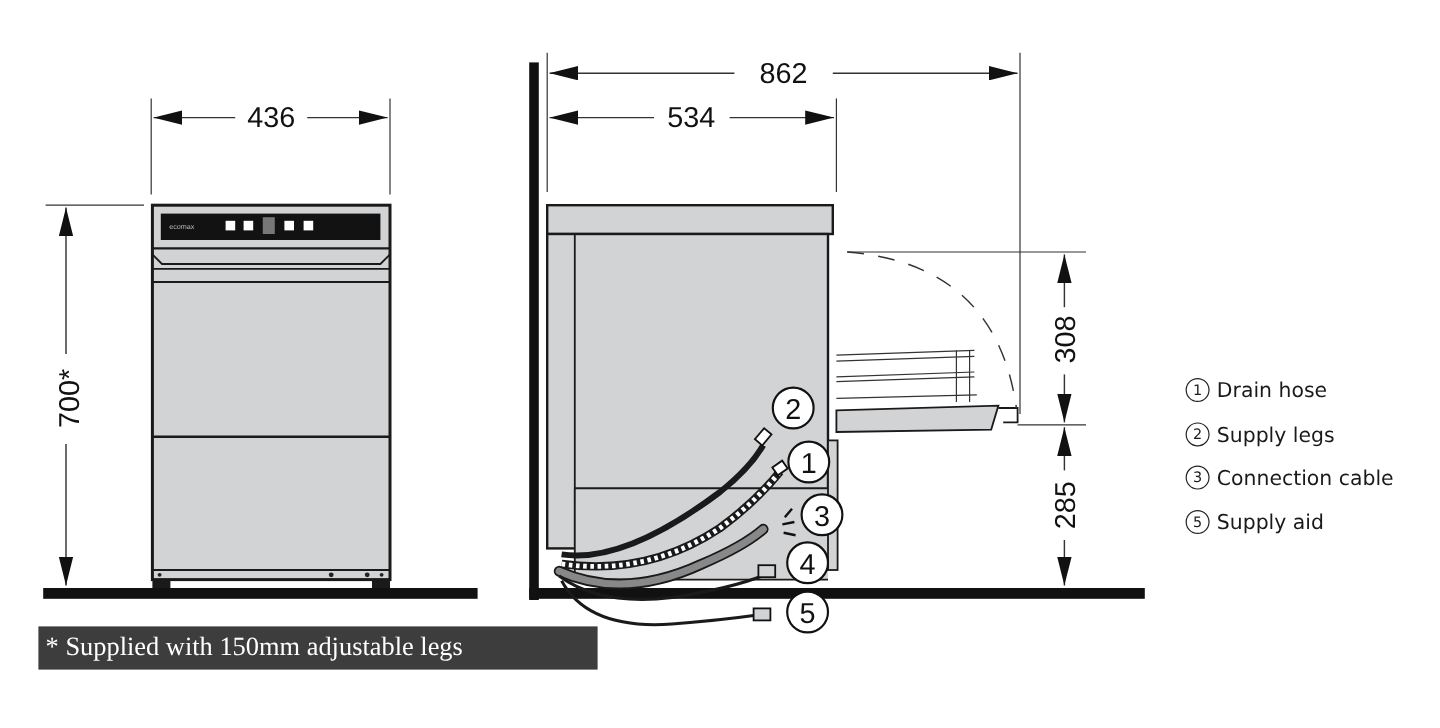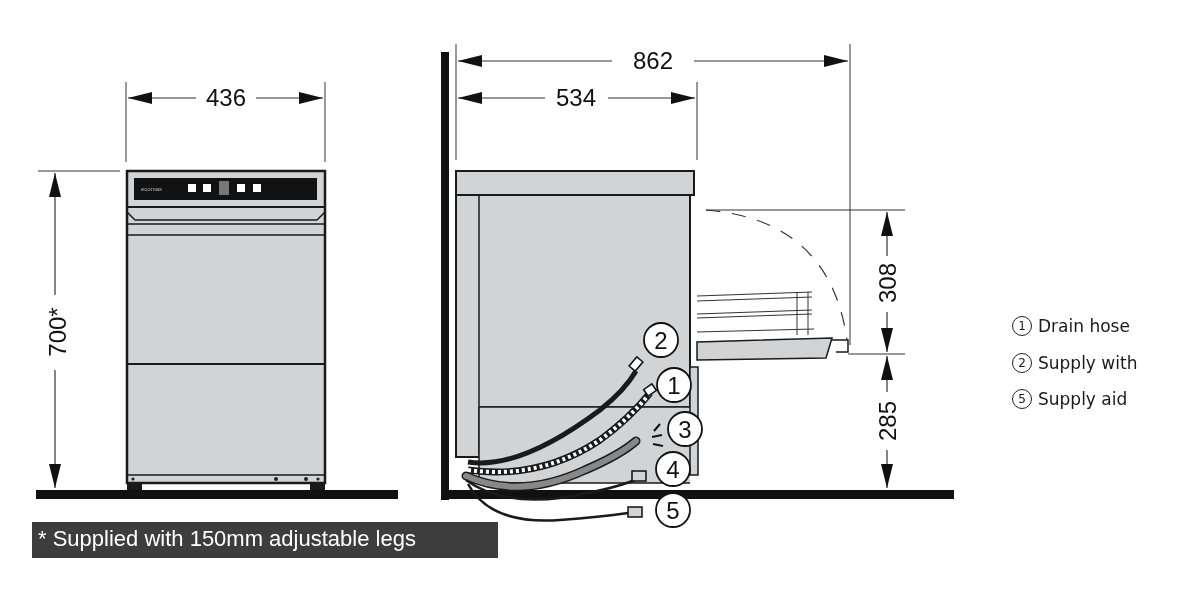--- a/index.html
+++ b/index.html
@@ -1,22 +1,22 @@
 <!DOCTYPE html>
 <html><head>
 <meta charset="utf-8">
 <style>
   html, body { margin:0; padding:0; background:#ffffff; }
   body { width:1200px; height:607px; position:relative; overflow:hidden; font-family:"DejaVu Sans", sans-serif; }
   svg { position:absolute; left:0; top:0; }
   .dimtext { font-family:"Liberation Sans", sans-serif; font-size:24px; fill:#111; }
-  .legend { position:absolute; left:988px; top:312px; font-family:"DejaVu Sans", sans-serif; font-size:17px; color:#1a1a1a;margin-left:24px; }
+  .legend { position:absolute; left:988px; top:312px; font-family:"DejaVu Sans", sans-serif; font-size:17px; color:#1a1a1a; }
   .legend-item { height:36.5px; line-height:28px; white-space:nowrap; }
   .legend-num { display:inline-block; width:18px; height:18px; border:1px solid #222; border-radius:50%; font-size:12px; line-height:18px; text-align:center; margin-right:6px; vertical-align:2px; }
-  .note { position:absolute; left:32px; top:522px; width:466px; height:36px; background:#3d3d3d; color:#fff; font-family:Liberation Sans, sans-serif; font-size:22px; line-height:34px; padding-left:6px; box-sizing:border-box; }
+  .note { position:absolute; left:32px; top:522px; width:466px; height:36px; background:#3d3d3d; color:#fff; font-family:Liberation Serif, serif; font-size:22px; line-height:34px; padding-left:6px; box-sizing:border-box; }
 </style>
 </head>
 <body>
 
 <svg width="1200" height="607" viewBox="0 0 1200 607">
   <defs>
     <marker id="arr" viewBox="0 0 10 10" refX="10" refY="5" markerWidth="10" markerHeight="8" orient="auto-start-reverse" markerUnits="userSpaceOnUse">
       <path d="M0,0 L10,5 L0,10 z" fill="#111"></path>
     </marker>
     <marker id="arrL" viewBox="0 0 24 12" refX="24" refY="6" markerWidth="24" markerHeight="12" orient="auto-start-reverse" markerUnits="userSpaceOnUse">
@@ -148,20 +148,23 @@
   <text x="576" y="106" text-anchor="middle" class="dimtext">534</text>
   <text x="0" y="0" text-anchor="middle" class="dimtext" transform="translate(896,283) rotate(-90)">308</text>
   <text x="0" y="0" text-anchor="middle" class="dimtext" transform="translate(896,421) rotate(-90)">285</text>
 </svg>
 
 <div class="legend">
   <div class="legend-item">
     <span class="legend-num">1</span><span>Drain hose</span>
   </div>
   <div class="legend-item">
-    <span class="legend-num">2</span><span>Supply with</span>
+    <span class="legend-num">2</span><span>Supply legs</span>
+  </div>
+  <div class="legend-item">
+    <span class="legend-num">3</span><span>Connection cable</span>
   </div>
   <div class="legend-item">
     <span class="legend-num">5</span><span>Supply aid</span>
   </div>
 </div>
 
 <div class="note">* Supplied with 150mm adjustable legs</div>
 
 </body></html>

